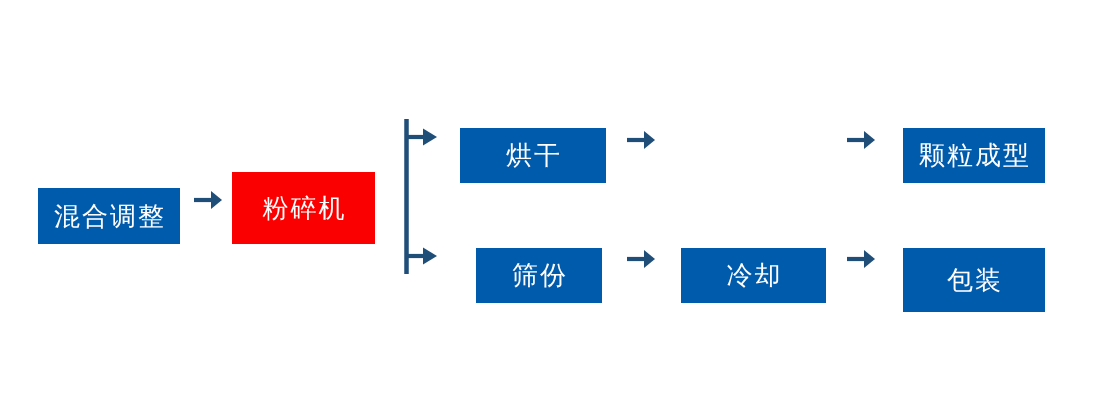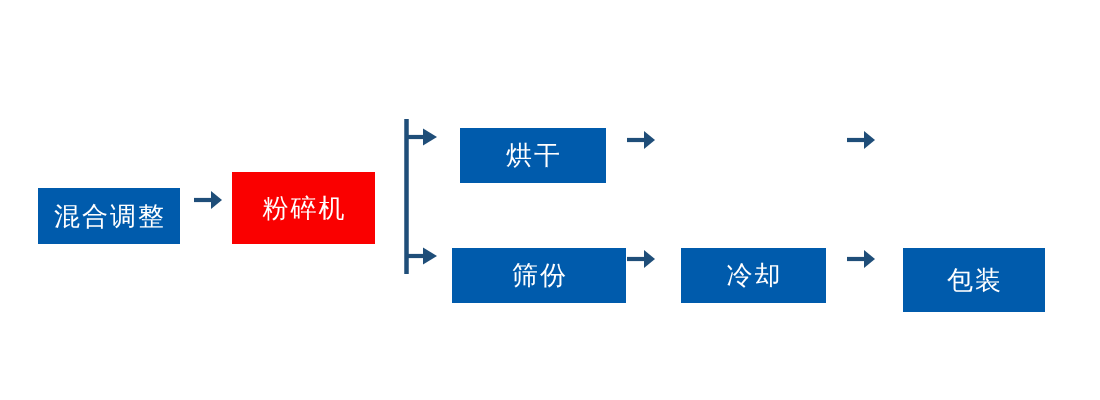--- a/index.html
+++ b/index.html
@@ -69,22 +69,25 @@
     <line x1="1" y1="11" x2="20" y2="11" stroke="currentColor" stroke-width="4.2"></line>
     <polygon points="18,2 29,11 18,20" fill="currentColor"></polygon>
   </svg>
 
 
   <svg class="arrow-svg" style="left:846px;top:129px" width="30" height="22" viewBox="0 0 30 22" aria-hidden="true">
     <line x1="1" y1="11" x2="20" y2="11" stroke="currentColor" stroke-width="4.2"></line>
     <polygon points="18,2 29,11 18,20" fill="currentColor"></polygon>
   </svg>
 
+  <div class="box blue" style="left:903px;top:112px;width:142px;height:55px">
+    <span>颗粒成型</span>
+  </div>
 
-  <div class="box blue" style="left:452px;top:232px;width:174px;height:55px">
+  <div class="box blue" style="left:476px;top:232px;width:126px;height:55px">
     <span>筛份</span>
   </div>
 
   <svg class="arrow-svg" style="left:626px;top:248px" width="30" height="22" viewBox="0 0 30 22" aria-hidden="true">
     <line x1="1" y1="11" x2="20" y2="11" stroke="currentColor" stroke-width="4.2"></line>
     <polygon points="18,2 29,11 18,20" fill="currentColor"></polygon>
   </svg>
 
   <div class="box blue" style="left:681px;top:232px;width:145px;height:55px">
     <span>冷却</span>

